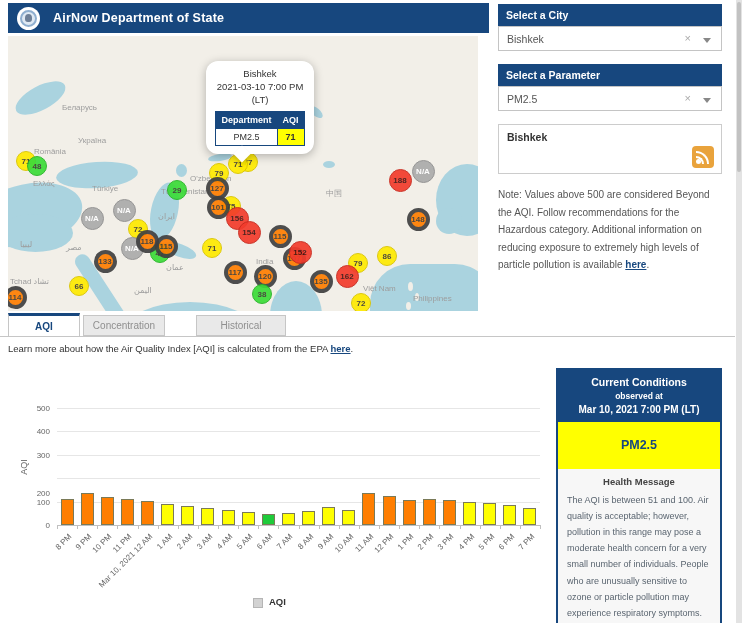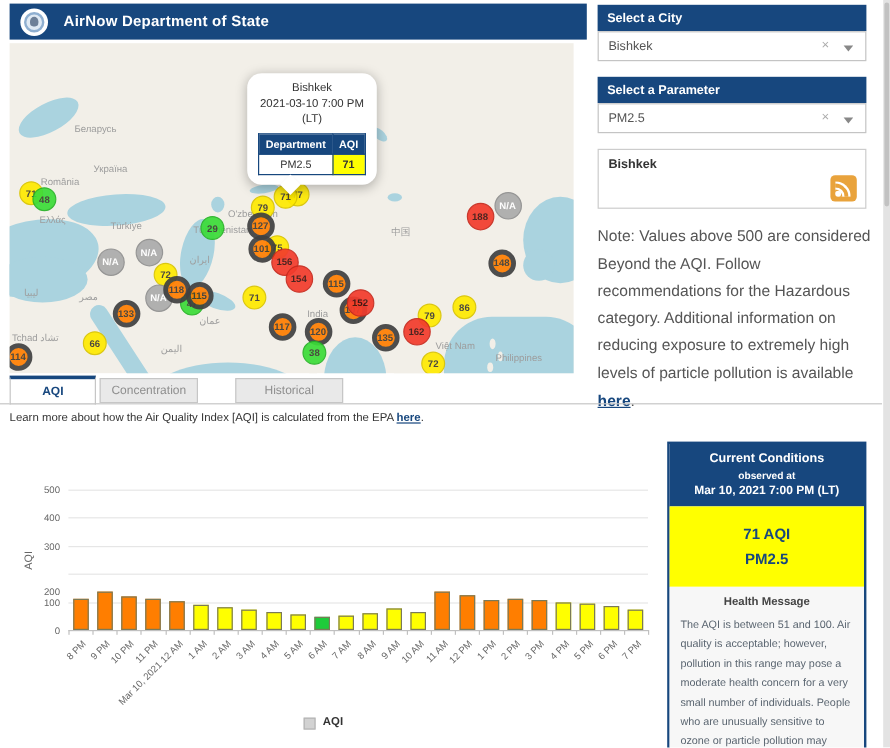--- a/index.html
+++ b/index.html
@@ -45,21 +45,21 @@
   .side-select { left:498px; width:224px; height:25px; background:#fff; border:1px solid #c4c4c4; }
   .side-select .val { position:absolute; left:8px; top:6px; font-size:10.5px; color:#555; }
   .side-select .clear { position:absolute; right:30px; top:5px; font-size:11px; color:#aaa; cursor:pointer; }
   .side-select .caret { position:absolute; right:10px; top:11px; width:0; height:0; border-left:4px solid transparent; border-right:4px solid transparent; border-top:5px solid #888; }
   #rss-box { left:498px; top:124px; width:224px; height:50px; background:#fff; border:1px solid #ccc; }
   #rss-box .city { position:absolute; left:8px; top:6px; font-size:10.5px; font-weight:bold; color:#333; }
   #rss-icon { position:absolute; right:7px; bottom:5px; width:22px; height:22px; border-radius:4px; background:#e9a33c; overflow:hidden; }
   #rss-icon .dot  { position:absolute; left:4px; bottom:4px; width:5px; height:5px; border-radius:50%; background:#fff; }
   #rss-icon .arc1 { position:absolute; left:4px; bottom:4px; width:8px; height:8px; border-top-right-radius:100%; border-top:2.6px solid #fff; border-right:2.6px solid #fff; }
   #rss-icon .arc2 { position:absolute; left:4px; bottom:4px; width:13px; height:13px; border-top-right-radius:100%; border-top:2.6px solid #fff; border-right:2.6px solid #fff; }
-  #note { left:498px; top:186px; width:228px; font-size:13px; color:#555; line-height:1.75; }
+  #note { left:498px; top:186px; width:228px; font-size:10px; color:#555; line-height:1.75; }
   .inline-link { color:#17477e; font-weight:bold; text-decoration:underline; cursor:pointer; }
 
   
   #tab-line { left:0; top:336px; width:735px; height:1px; background:#c6c6c6; }
   .tab { top:315px; height:21px; background:#e9e9e9; border:1px solid #c6c6c6; color:#8f8f8f; font-size:10px;
          display:flex; align-items:center; justify-content:center; cursor:pointer; }
   #tab-aqi { left:8px; top:313px; width:72px; height:24px; background:#fff; border-top:3px solid #17477e; color:#17477e; font-weight:bold; z-index:5; }
   #tab-conc { left:83px; width:82px; }
   #tab-hist { left:196px; width:90px; }
   #learn-more { left:8px; top:343px; font-size:9.5px; color:#333; }
@@ -337,21 +337,20 @@
   <div id="legend-label">AQI</div>
 </div>
 
 <div id="conditions" class="abs">
   <div id="cond-head">
     <div class="l1">Current Conditions</div>
     <div class="l2">observed at</div>
     <div class="l3">Mar 10, 2021 7:00 PM (LT)</div>
   </div>
   <div id="cond-aqi">
-    <div>71 AQI</div>
     <div>PM2.5</div>
   </div>
   <div id="cond-health">
     <div class="hm-title">Health Message</div>
     <div class="hm-body">The AQI is between 51 and 100. Air quality is acceptable; however, pollution in this range may pose a moderate health concern for a very small number of individuals. People who are unusually sensitive to ozone or particle pollution may experience respiratory symptoms.</div>
   </div>
 </div>
 
 <div id="scroll-strip" class="abs"></div>
 <div id="scroll-thumb" class="abs"></div>

